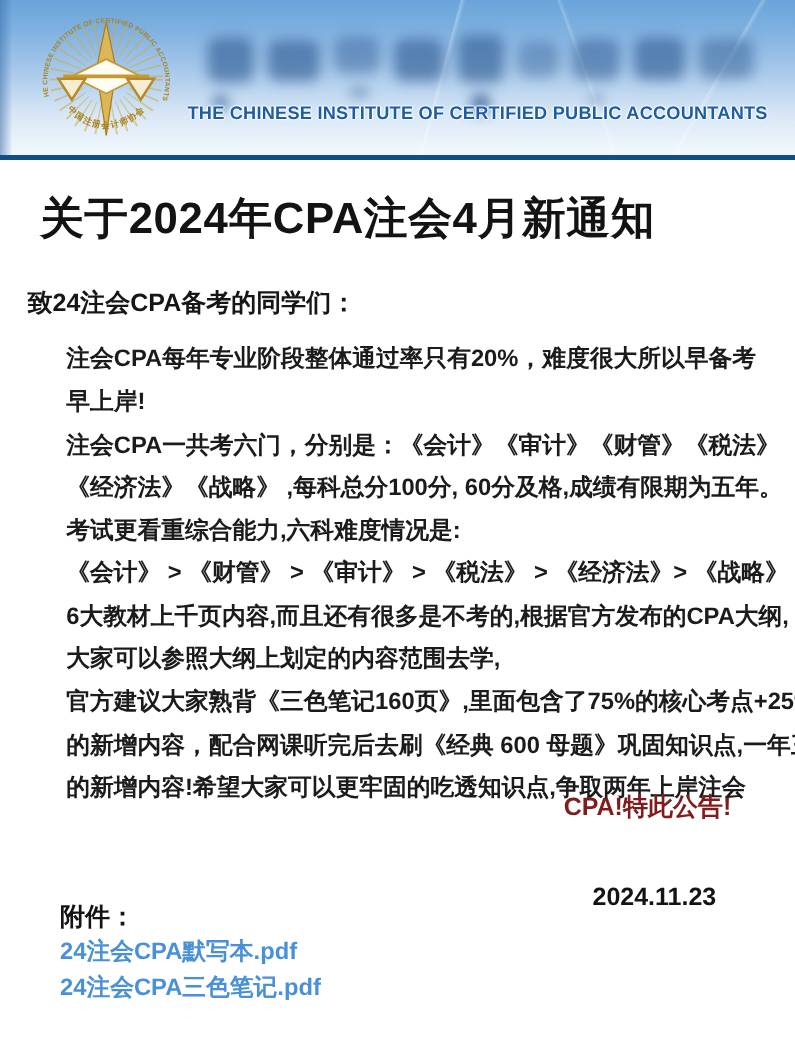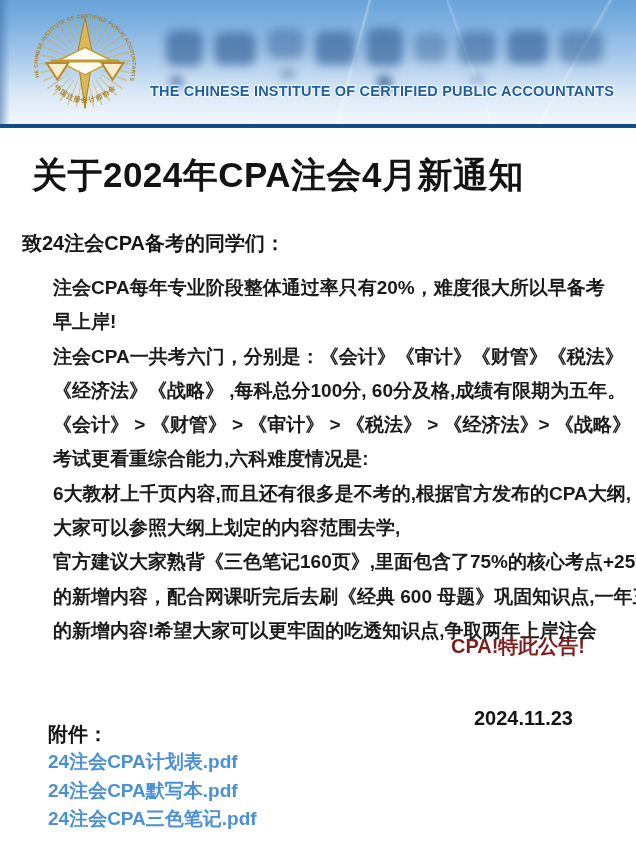--- a/index.html
+++ b/index.html
@@ -139,32 +139,31 @@
 
   <h1 class="title">关于2024年CPA注会4月新通知</h1>
 
   <div class="salutation">致24注会CPA备考的同学们：</div>
 
   <div class="bodytext">
     <div class="line">注会CPA每年专业阶段整体通过率只有20%，难度很大所以早备考</div>
     <div class="line">早上岸!</div>
     <div class="line">注会CPA一共考六门，分别是：《会计》《审计》《财管》《税法》</div>
     <div class="line">《经济法》《战略》 ,每科总分100分, 60分及格,成绩有限期为五年。</div>
+    <div class="line">考试更看重综合能力,六科难度情况是:</div>
     <div class="line">《会计》 &gt; 《财管》 &gt; 《审计》 &gt; 《税法》 &gt; 《经济法》&gt; 《战略》</div>
-    <div class="line">考试更看重综合能力,六科难度情况是:</div>
     <div class="line">6大教材上千页内容,而且还有很多是不考的,根据官方发布的CPA大纲,</div>
     <div class="line">大家可以参照大纲上划定的内容范围去学,</div>
     <div class="line">官方建议大家熟背《三色笔记160页》,里面包含了75%的核心考点+25%</div>
     <div class="line">的新增内容，配合网课听完后去刷《经典 600 母题》巩固知识点,一年三</div>
     <div class="line">的新增内容!希望大家可以更牢固的吃透知识点,争取两年上岸注会</div>
   </div>
 
   <div class="signoff">CPA!特此公告!</div>
   <div class="date">2024.11.23</div>
 
   <div class="attach-label">附件：</div>
   <div class="attach-links">
-    <a>24注会CPA计划表.pdf</a>
     <a>24注会CPA默写本.pdf</a>
     <a>24注会CPA三色笔记.pdf</a>
   </div>
 
 </div>
 
 </body></html>

